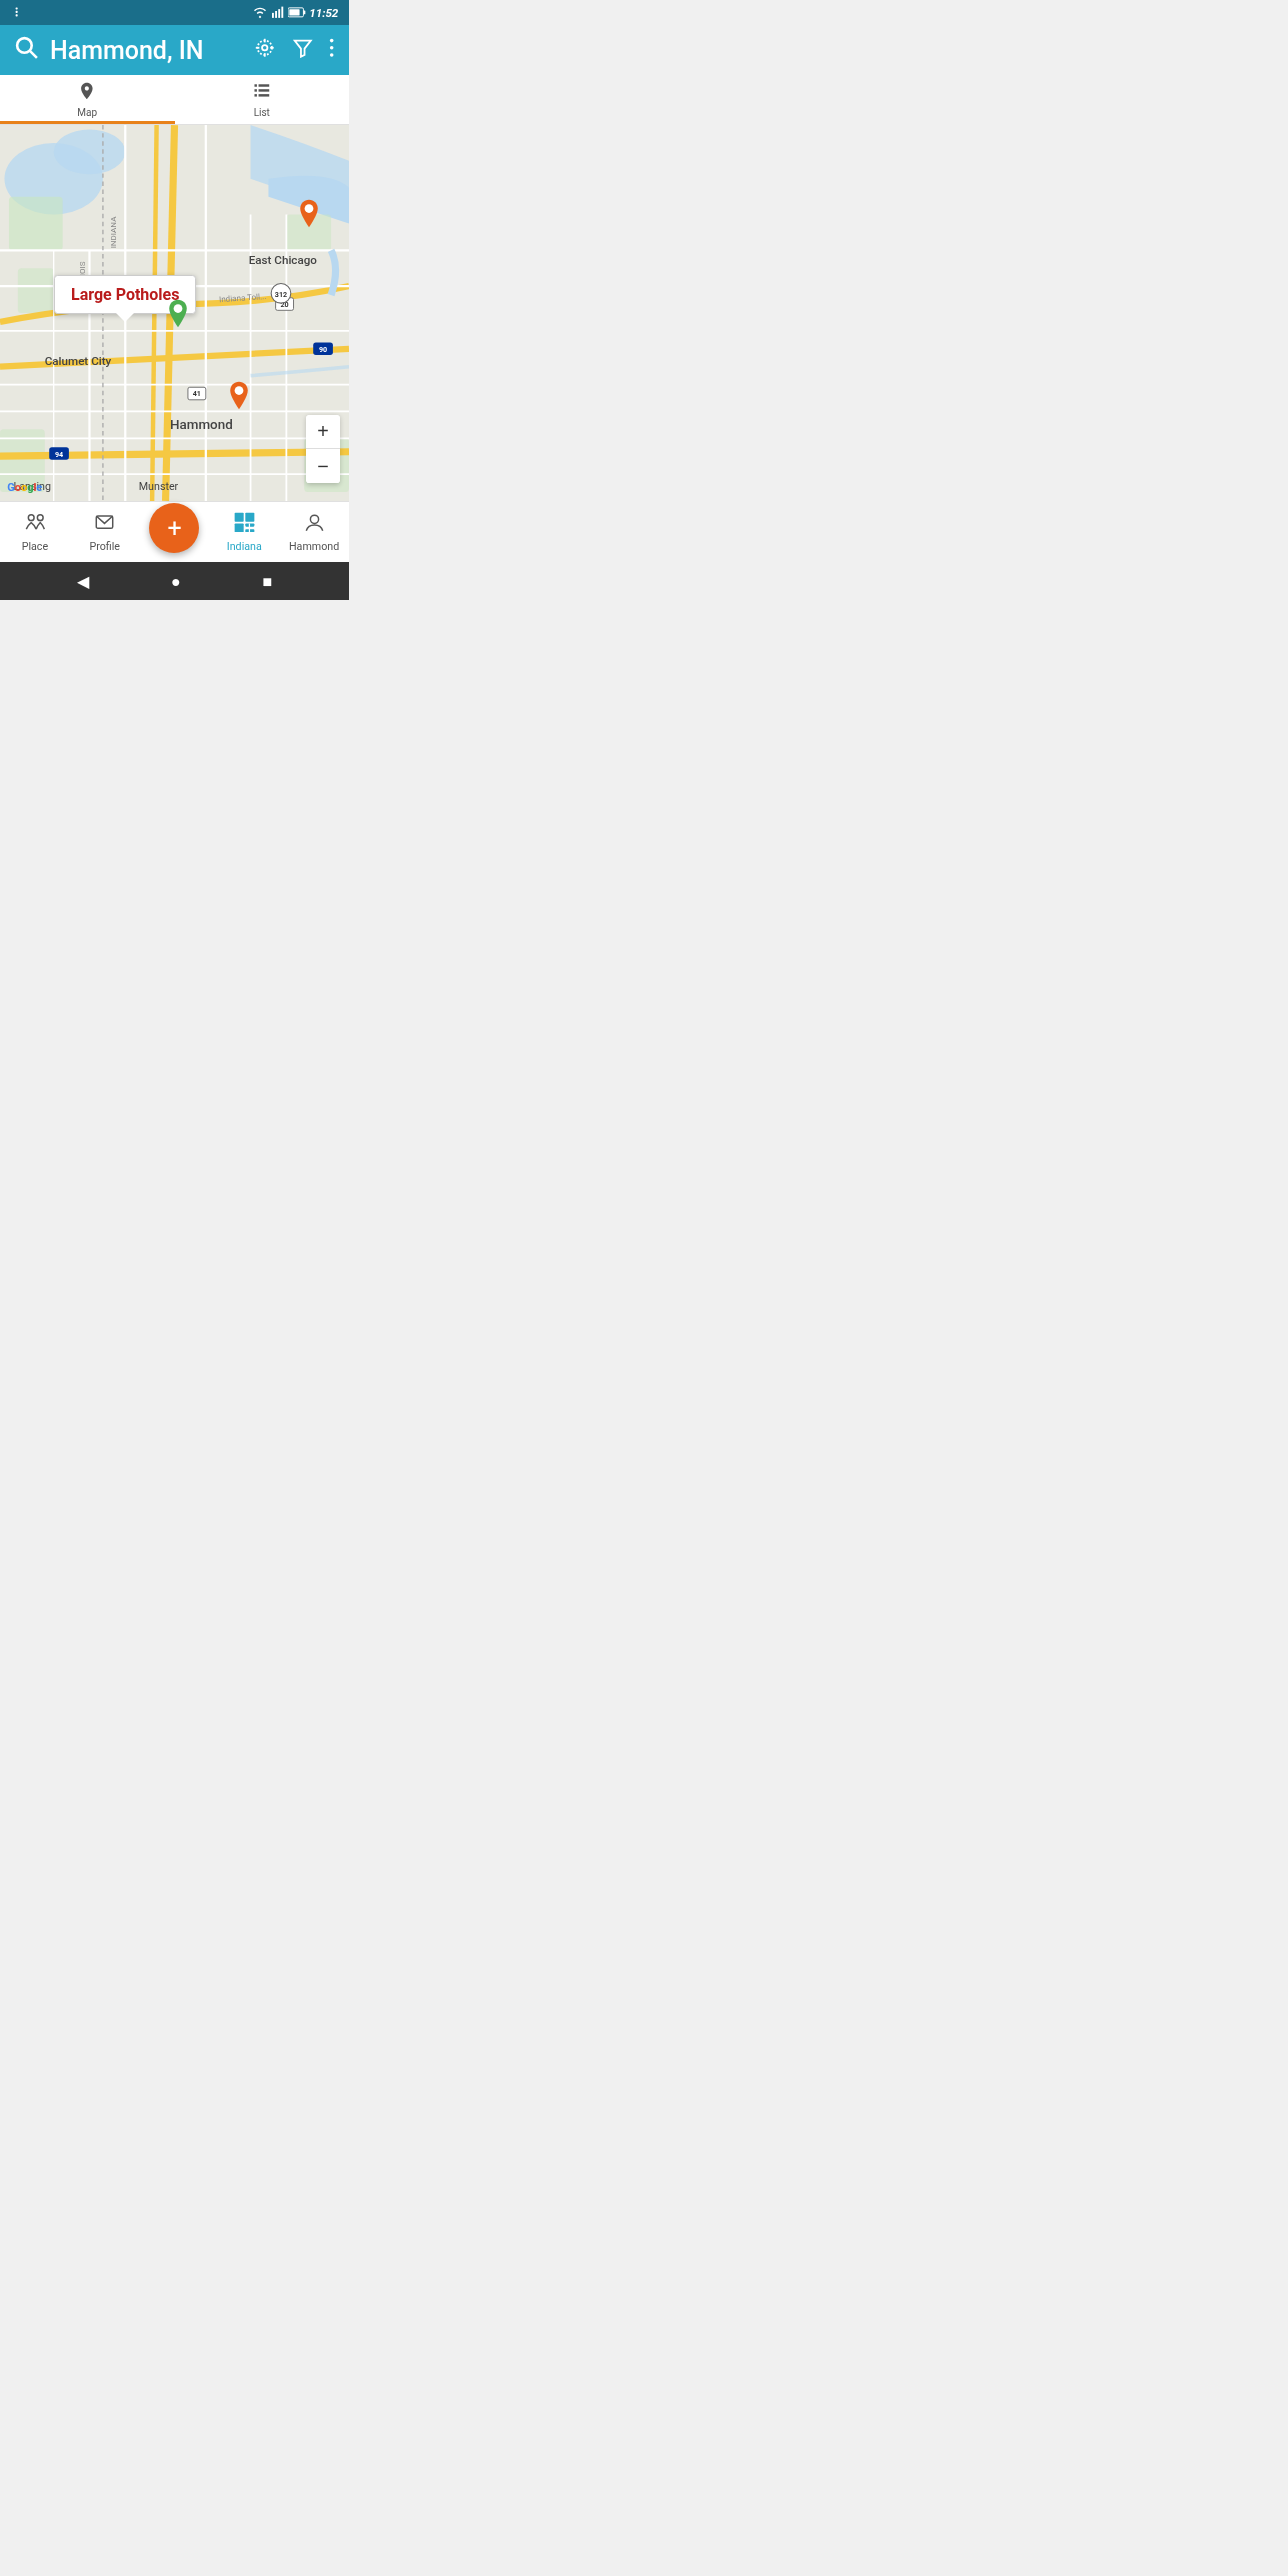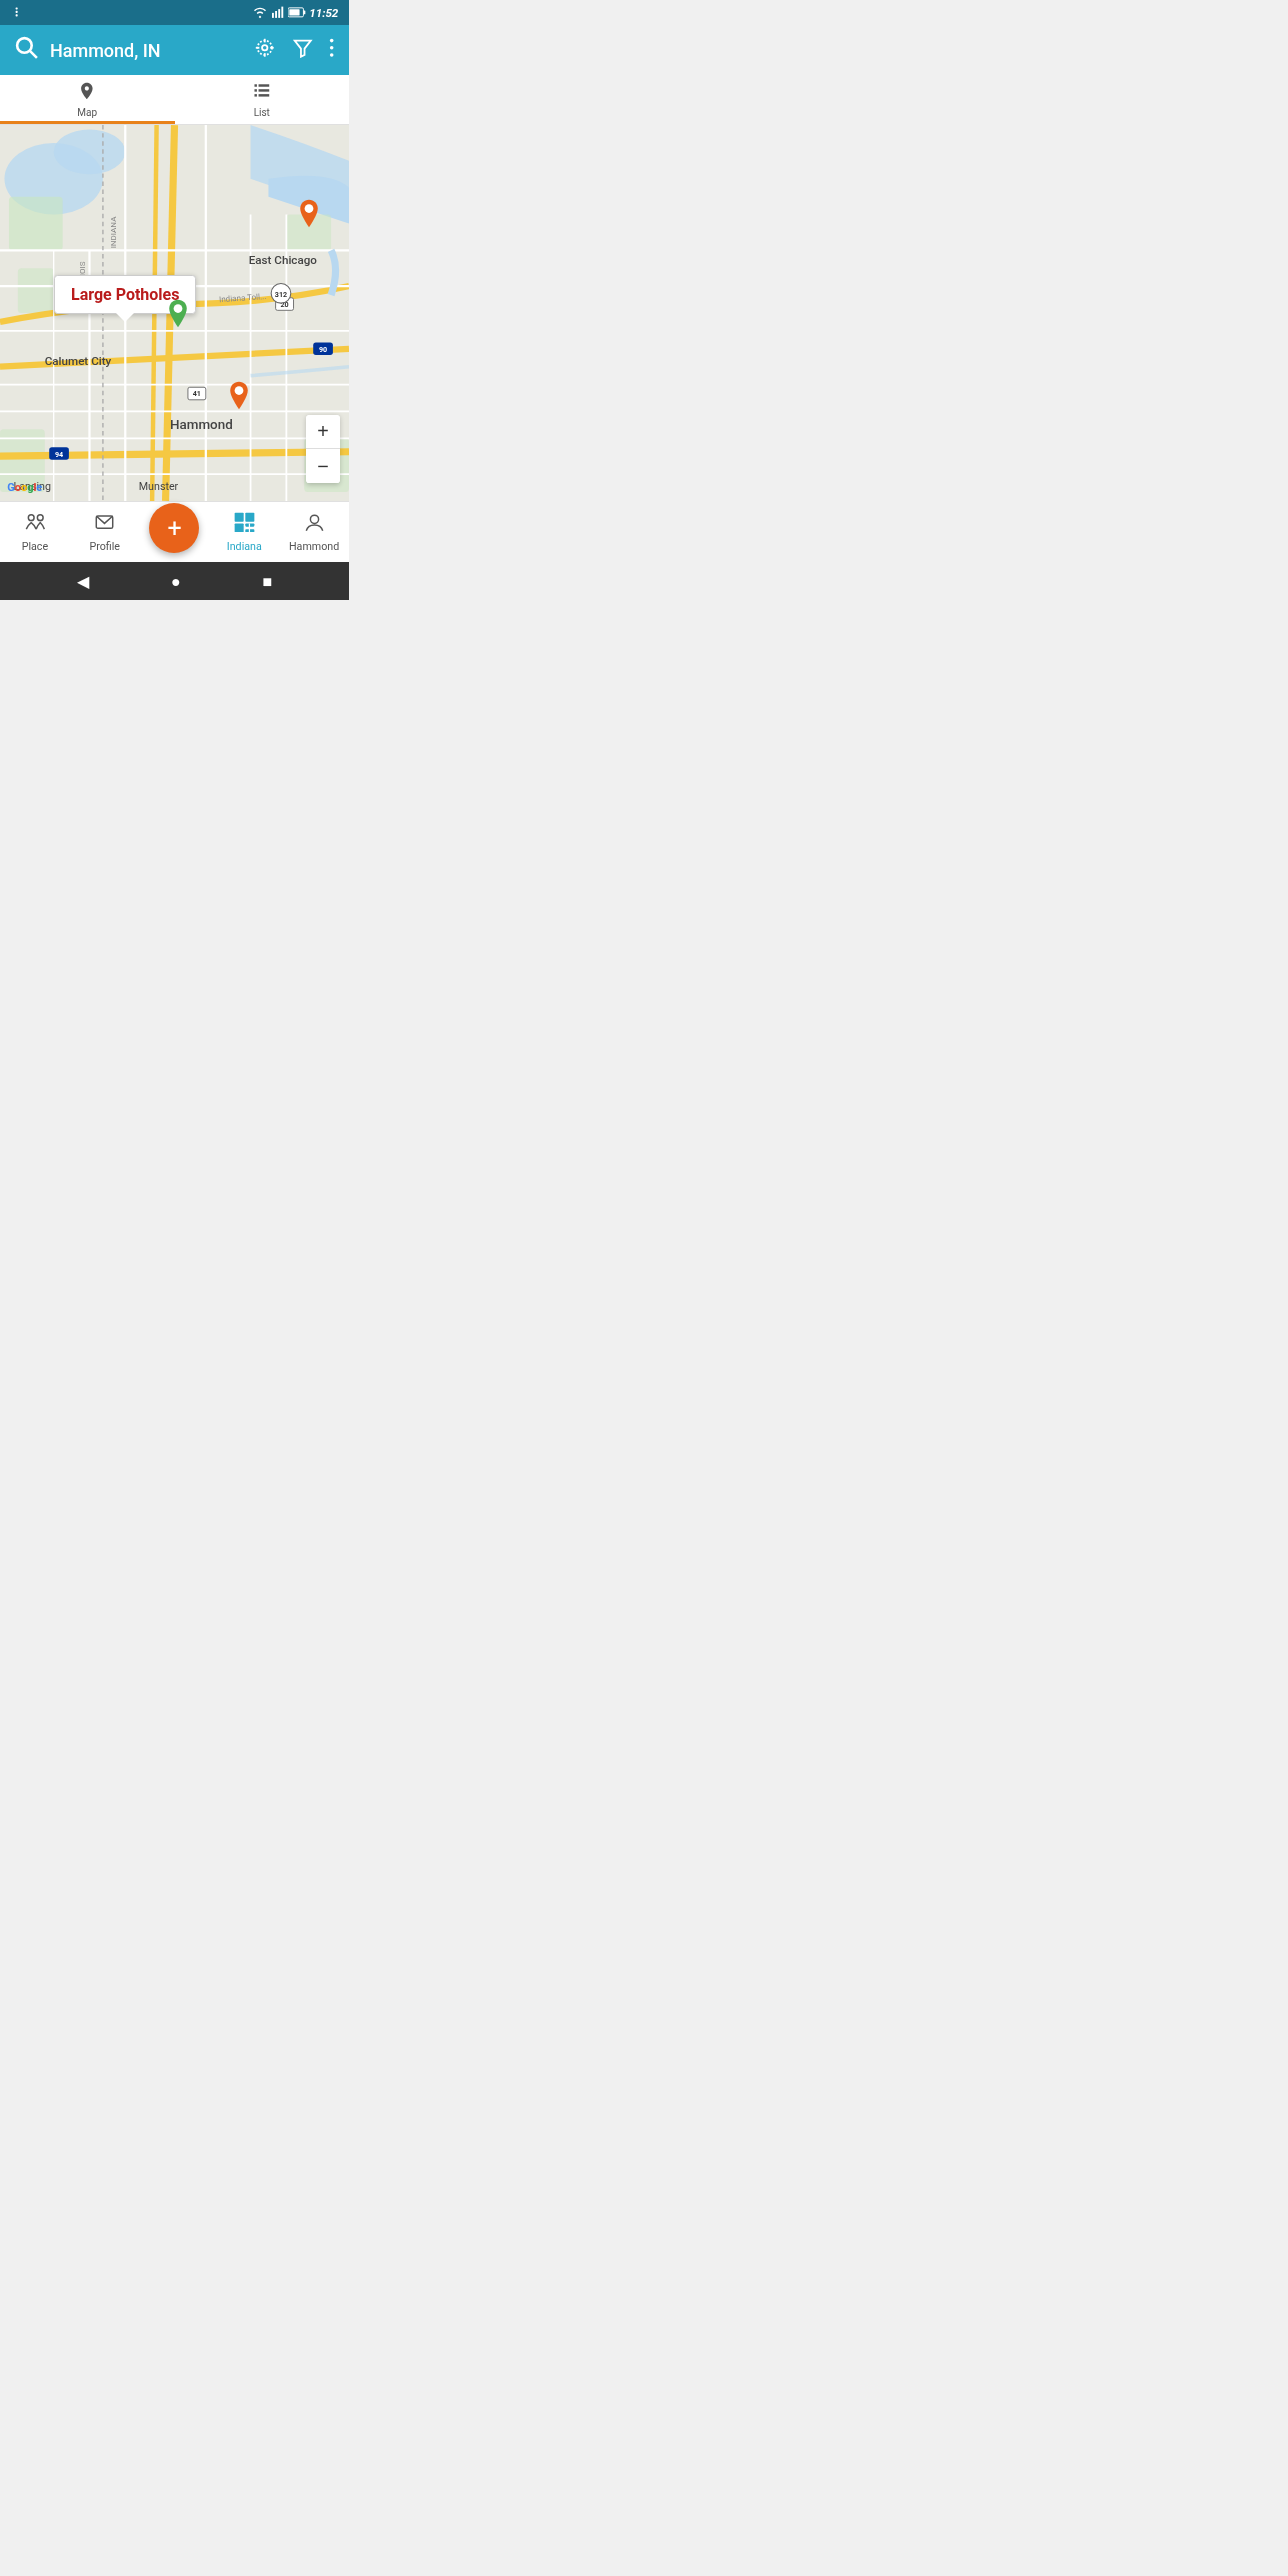--- a/index.html
+++ b/index.html
@@ -44,21 +44,21 @@
       padding: 0 14.3px;
       gap: 10.7px;
     }
     .app-bar-search-icon {
       color: white;
       font-size: 23px;
       cursor: pointer;
     }
     .app-bar-title {
       color: white;
-      font-size: 18px;
+      font-size: 25px;
       font-weight: 500;
       flex: 1;
     }
     .app-bar-actions {
       display: flex;
       align-items: center;
       gap: 16px;
     }
     .app-bar-icon {
       color: white;

